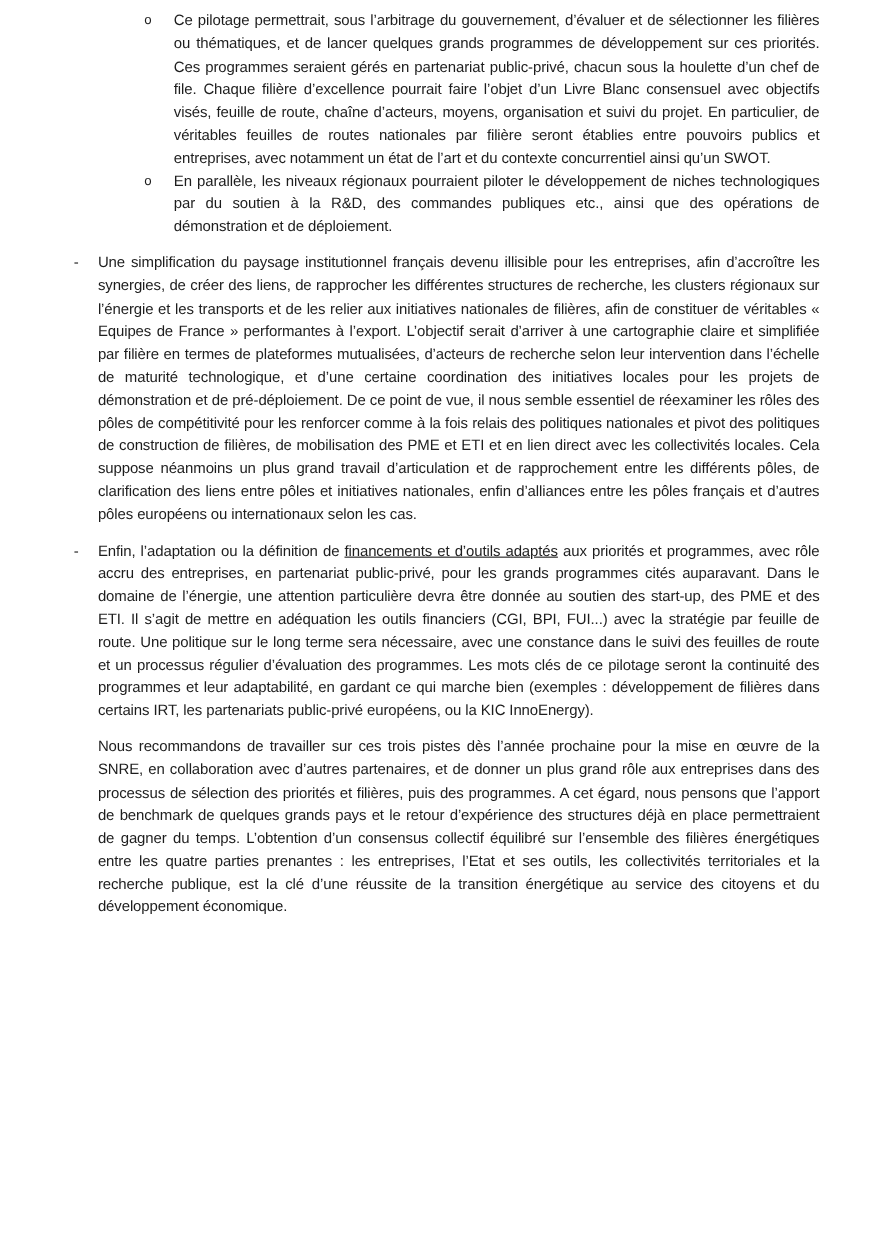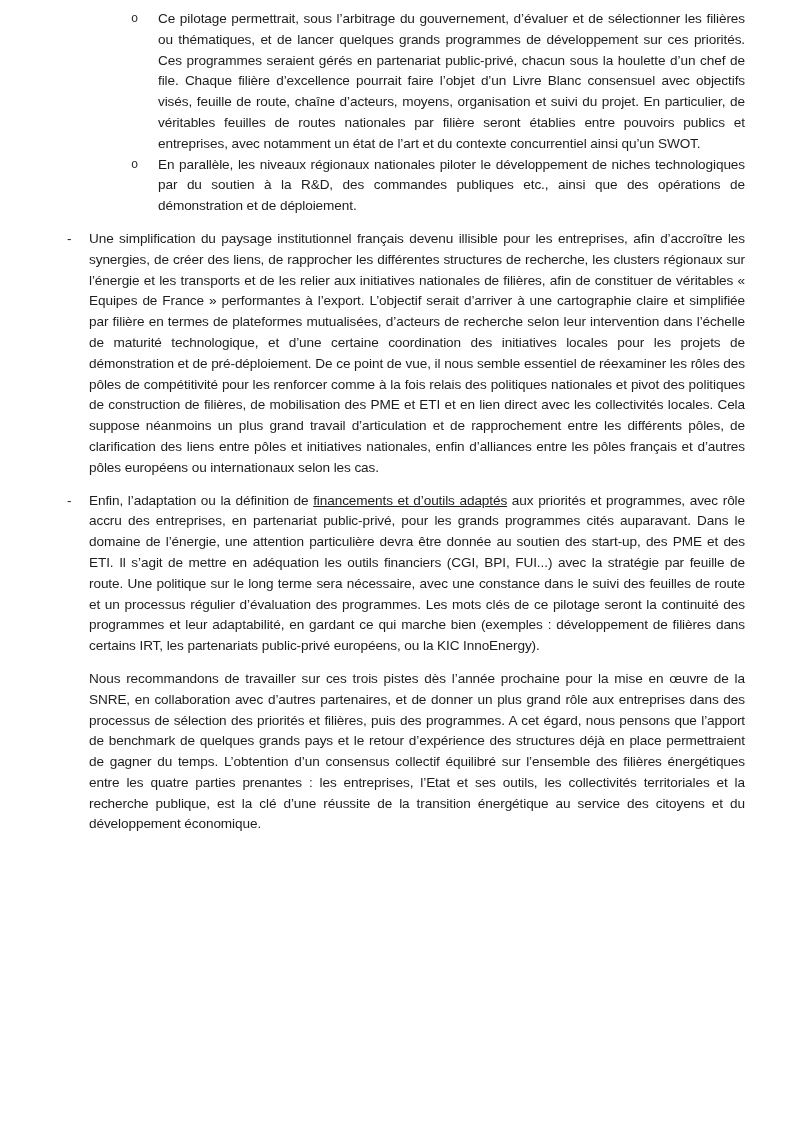--- a/index.html
+++ b/index.html
@@ -42,18 +42,18 @@
   .marker.dash-bullet { left: 67px; }
   .b { font-weight: normal; }
   .u { text-decoration: underline; margin-top: 20px; }
 </style>
 </head>
 <body>
 
 <main class="page">
   <section class="doc-body">
       <div class="para circle-bullet"><span class="marker circle-bullet">o</span><span class="">Ce pilotage permettrait, sous l’arbitrage du gouvernement, d’évaluer et de sélectionner les filières ou thématiques, et de lancer </span><span class="b ">quelques grands programmes de développement</span><span class=""> sur ces priorités. Ces programmes seraient gérés en partenariat public-privé, chacun sous la houlette d’un chef de file. Chaque filière d’excellence pourrait faire l’objet d’un </span><span class="b ">Livre Blanc</span><span class=""> consensuel avec objectifs visés, feuille de route, chaîne d’acteurs, moyens, organisation et suivi du projet. En particulier, </span><span class="b ">de véritables feuilles de routes nationales par filière seront</span><span class=""> établies entre pouvoirs publics et entreprises, avec notamment un état de l’art et du contexte concurrentiel ainsi qu’un SWOT.</span></div>
-      <div class="para circle-bullet"><span class="marker circle-bullet">o</span><span class="">En parallèle, les niveaux régionaux nationales </span><span class="b ">piloter le développement de niches technologiques par du soutien à la R&amp;D, des commandes publiques</span><span class=""> etc., ainsi que des opérations de démonstration et de déploiement.</span></div>
+      <div class="para circle-bullet"><span class="marker circle-bullet">o</span><span class="">En parallèle, les niveaux régionaux pourraient </span><span class="b ">piloter le développement de niches technologiques par du soutien à la R&amp;D, des commandes publiques</span><span class=""> etc., ainsi que des opérations de démonstration et de déploiement.</span></div>
       <div class="para dash-bullet"><span class="marker dash-bullet">-</span><span class="b ">Une simplification du paysage institutionnel français</span><span class=""> devenu illisible pour les entreprises, afin d’accroître les synergies, de créer des liens, de rapprocher les différentes structures de recherche, les clusters régionaux sur l’énergie et les transports et de les relier aux initiatives nationales de filières, afin de constituer de véritables « Equipes de France » performantes à l’export. L’objectif serait d’arriver à une </span><span class="b ">cartographie claire et simplifiée par filière</span><span class=""> en termes de plateformes mutualisées, d’acteurs de recherche selon leur intervention dans l’échelle de maturité technologique, et d’une certaine coordination des initiatives locales pour les projets de démonstration et de pré-déploiement. De ce point de vue, il nous semble essentiel de </span><span class="b ">réexaminer les rôles des pôles</span><span class=""> de compétitivité pour les renforcer comme à la fois </span><span class="b ">relais des politiques nationales et pivot des politiques de construction de filières</span><span class="">, de mobilisation des PME et ETI et en lien direct avec les collectivités locales. Cela suppose néanmoins un plus grand travail d’articulation et de rapprochement entre les différents pôles, de clarification des liens entre pôles et initiatives nationales, enfin d’alliances entre les pôles français et d’autres pôles européens ou internationaux selon les cas.</span></div>
       <div class="para dash-bullet"><span class="marker dash-bullet">-</span><span class="">Enfin, l’adaptation ou la définition de </span><span class="b u">financements et d’outils adaptés</span><span class=""> aux priorités et programmes, avec </span><span class="b ">rôle accru des entreprises, en partenariat public-privé, pour</span><span class=""> les grands programmes cités auparavant. Dans le domaine de l’énergie, une attention particulière devra être donnée au soutien des start-up, des PME et des ETI. Il s’agit de mettre en adéquation les outils financiers (CGI, BPI, FUI...) avec la stratégie par feuille de route. Une politique sur le long terme sera nécessaire, avec une </span><span class="b ">constance dans le suivi des feuilles de route et un processus régulier d’évaluation</span><span class=""> des programmes. Les mots clés de ce pilotage seront la continuité des programmes et leur adaptabilité, en gardant ce qui marche bien (exemples : développement de filières dans certains IRT, les partenariats public-privé européens, ou la KIC InnoEnergy).</span></div>
       <div class="para plain"><span class="">Nous recommandons de travailler sur ces trois pistes dès l’année prochaine pour la mise en œuvre de la SNRE, en collaboration avec d’autres partenaires, et de donner un plus grand rôle aux entreprises dans des processus de sélection des priorités et filières, puis des programmes. A cet égard, nous pensons que l’apport de benchmark de quelques grands pays et le retour d’expérience des structures déjà en place permettraient de gagner du temps. L’obtention d’un consensus collectif équilibré sur l’ensemble des filières énergétiques entre les quatre parties prenantes : les entreprises, l’Etat et ses outils, les collectivités territoriales et la recherche publique, est la clé d’une réussite de la transition énergétique au service des citoyens et du développement économique.</span></div>
     </section>
 </main>
 
 </body></html>

